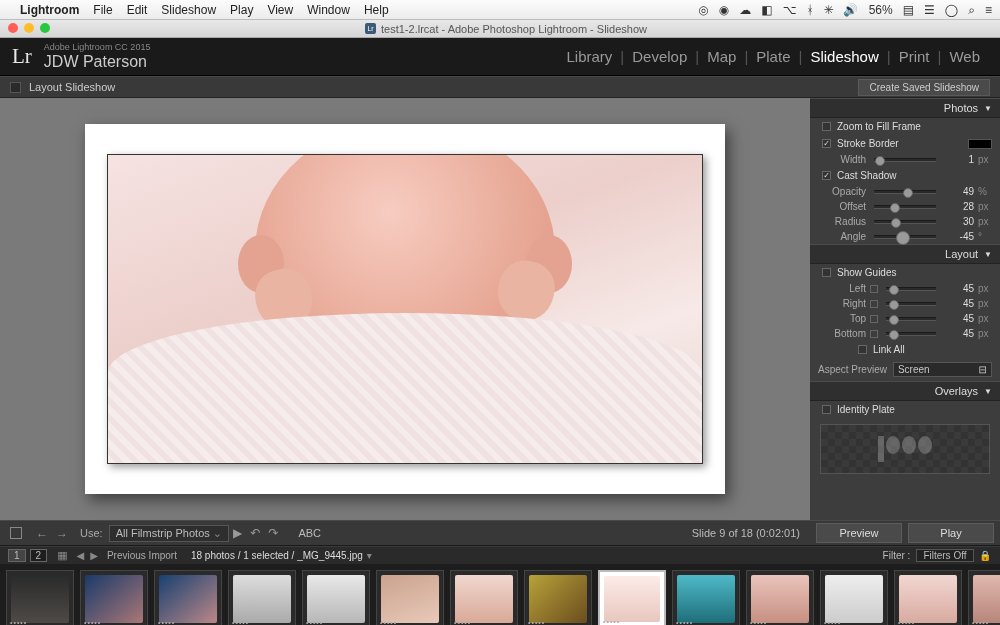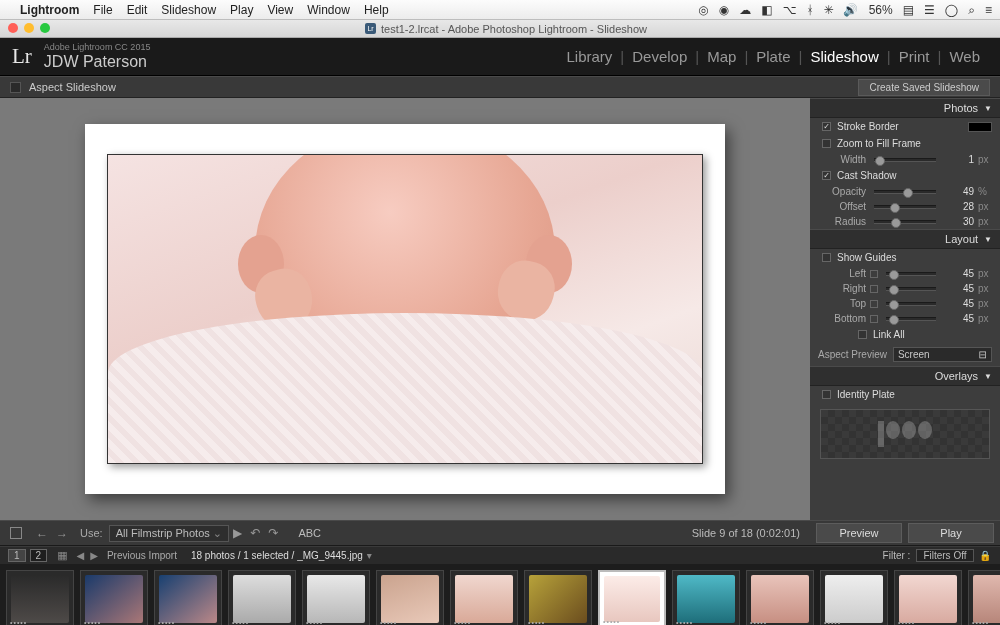--- a/index.html
+++ b/index.html
@@ -156,21 +156,21 @@
     <span class="sel">Slideshow</span>
       <span class="sep">|</span>
     <span>Print</span>
       <span class="sep">|</span>
     <span>Web</span>
   </div>
 </div>
 
 <div class="topstrip">
   <div class="chk"></div>
-  <span>Aspect Slideshow</span>
+  <span>Layout Slideshow</span>
   <div class="btn">Create Saved Slideshow</div>
 </div>
 
 <div class="main">
   <div class="canvas-wrap">
     <div class="slide-card">
       <div class="photo">
         <div class="head"></div>
           <div class="ear earL"></div>
           <div class="ear earR"></div>
@@ -180,28 +180,28 @@
       </div>
     </div>
   </div>
 
   <div class="rpanel">
     <div class="section-hdr">
         <span>Photos</span>
         <span class="tri">▼</span>
       </div>
     <div class="prow">
+        <div class="chk"></div>
+        <span class="lab">Zoom to Fill Frame</span>
+      </div>
+    <div class="prow">
         <div class="chk on"></div>
         <span class="lab">Stroke Border</span>
         <div class="swatch"></div>
       </div>
-    <div class="prow">
-        <div class="chk"></div>
-        <span class="lab">Zoom to Fill Frame</span>
-      </div>
     <div class="srow">
         <span class="sl">Width</span>
         <div class="track">
           <div class="thumb" style="left:2%"></div>
         </div>
         <span class="val">1</span>
         <span class="unit">px</span>
       </div>
     <div class="prow">
         <div class="chk on"></div>
@@ -223,20 +223,28 @@
         <span class="val">28</span>
         <span class="unit">px</span>
       </div>
     <div class="srow">
         <span class="sl">Radius</span>
         <div class="track">
           <div class="thumb" style="left:28%"></div>
         </div>
         <span class="val">30</span>
         <span class="unit">px</span>
+      </div>
+    <div class="srow">
+        <span class="sl">Angle</span>
+        <div class="track">
+          <div class="thumb" style="left:36%;width:14px;height:14px;top:-5px;"></div>
+        </div>
+        <span class="val">-45</span>
+        <span class="unit">°</span>
       </div>
 
     <div class="section-hdr">
         <span>Layout</span>
         <span class="tri">▼</span>
       </div>
     <div class="prow">
         <div class="chk"></div>
         <span class="lab">Show Guides</span>
       </div>

